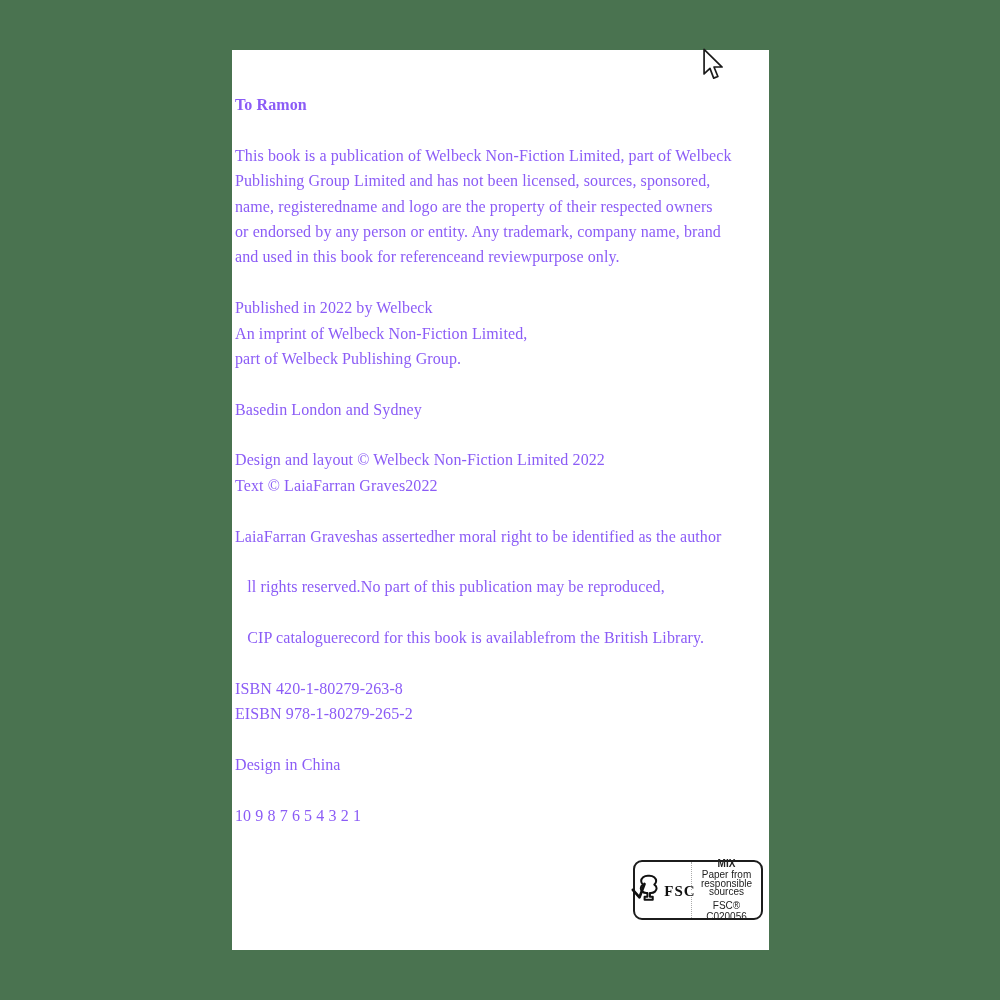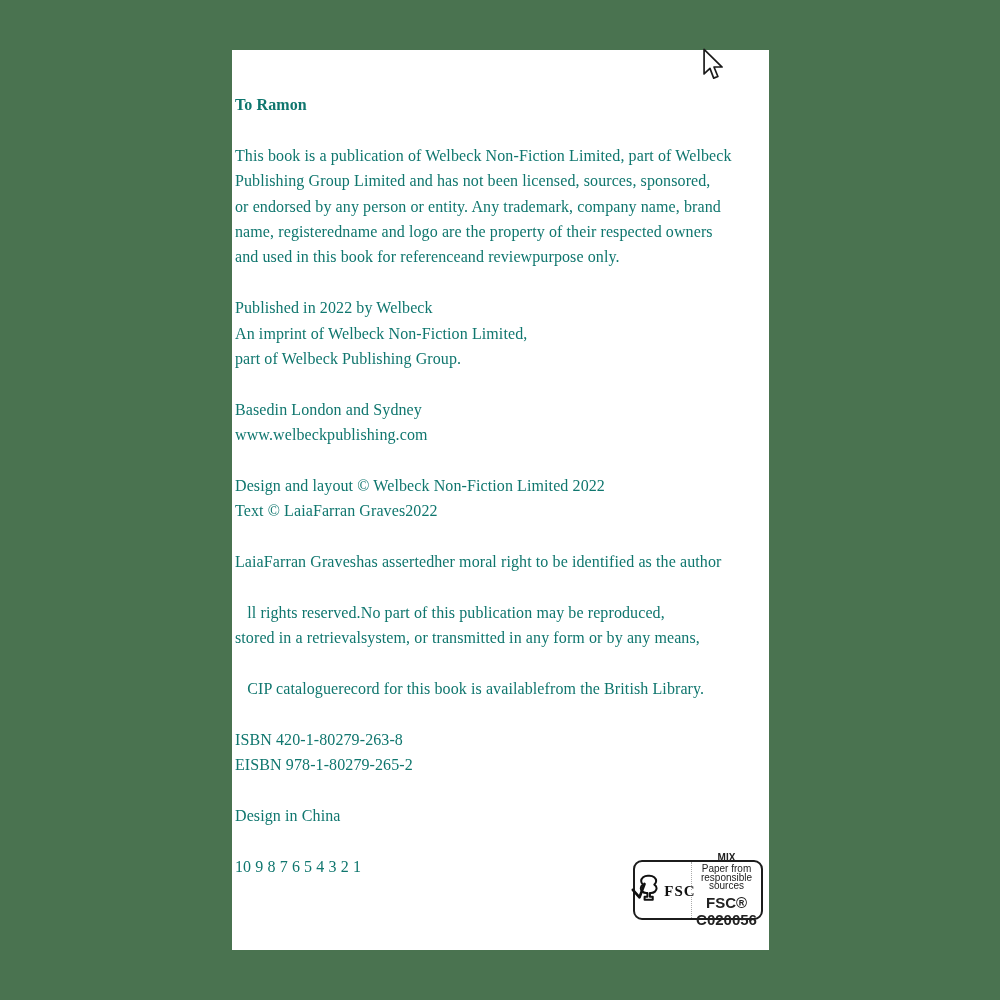--- a/index.html
+++ b/index.html
@@ -25,21 +25,21 @@
   .page-lines {
     position: absolute;
     left: 3px;
     top: 42px;
     right: 2px;
   }
   .line {
     height: 25.4px;
     line-height: 25.4px;
     font-size: 16px;
-    color: #0f766e;
+    color: #8b5cf6;
     white-space: pre;
     overflow: hidden;
     letter-spacing: 0.1px;
   }
   .line.bold {
     font-weight: bold;
   }
   
   .fsc-box {
     position: absolute;
@@ -101,22 +101,22 @@
   .fsc-mix {
     font-size: 10px;
     font-weight: bold;
     margin-bottom: 2px;
   }
   .fsc-sub {
     font-size: 10px;
     line-height: 8.5px;
   }
   .fsc-code {
-    font-size: 15px;
-    font-weight: bold;
+    font-size: 10px;
+    font-weight: normal;
     margin-top: 3px;
   }
   .cursor {
     position: absolute;
     left: 701px;
     top: 48px;
     width: 24px;
     height: 32px;
     pointer-events: none;
   }
@@ -124,38 +124,36 @@
 </head>
 <body>
 
 <div class="paper">
 
   <div class="page-lines">
       <div class="line bold">To Ramon</div>
       <div class="line"></div>
       <div class="line">This book is a publication of Welbeck Non-Fiction Limited, part of Welbeck</div>
       <div class="line">Publishing Group Limited and has not been licensed, sources, sponsored,</div>
+      <div class="line">name, registeredname and logo are the property of their respected owners</div>
       <div class="line">or endorsed by any person or entity. Any trademark, company name, brand</div>
-      <div class="line">name, registeredname and logo are the property of their respected owners</div>
       <div class="line">and used in this book for referenceand reviewpurpose only.</div>
       <div class="line"></div>
       <div class="line">Published in 2022 by Welbeck</div>
       <div class="line">An imprint of Welbeck Non-Fiction Limited,</div>
       <div class="line">part of Welbeck Publishing Group.</div>
       <div class="line"></div>
       <div class="line">Basedin London and Sydney</div>
-      <div class="line">www.welbeckpublishing.com</div>
       <div class="line"></div>
       <div class="line">Design and layout © Welbeck Non-Fiction Limited 2022</div>
       <div class="line">Text © LaiaFarran Graves2022</div>
       <div class="line"></div>
       <div class="line">LaiaFarran Graveshas assertedher moral right to be identified as the author</div>
       <div class="line"></div>
       <div class="line">   ll rights reserved.No part of this publication may be reproduced,</div>
-      <div class="line">stored in a retrievalsystem, or transmitted in any form or by any means,</div>
       <div class="line"></div>
       <div class="line">   CIP cataloguerecord for this book is availablefrom the British Library.</div>
       <div class="line"></div>
       <div class="line">ISBN 420-1-80279-263-8</div>
       <div class="line">EISBN 978-1-80279-265-2</div>
       <div class="line"></div>
       <div class="line">Design in China</div>
       <div class="line"></div>
       <div class="line">10 9 8 7 6 5 4 3 2 1</div>
     </div>

